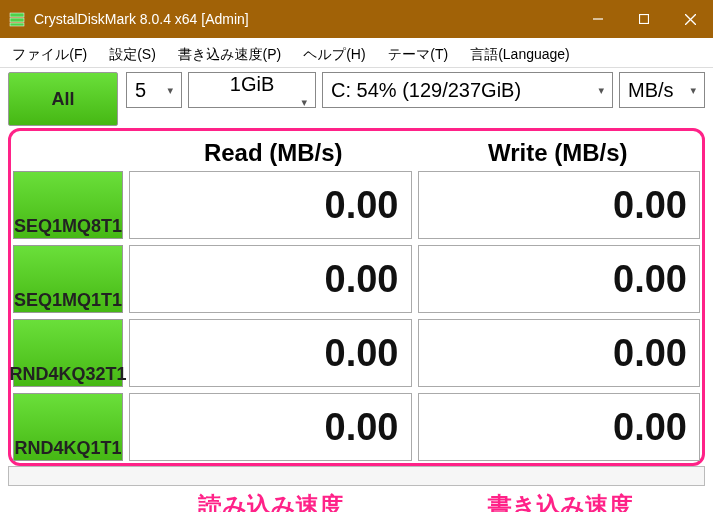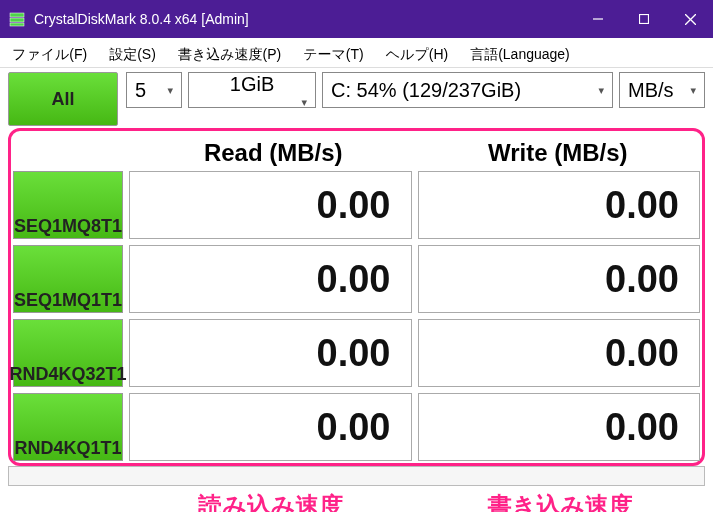--- a/index.html
+++ b/index.html
@@ -4,21 +4,21 @@
 <style>
   * { box-sizing: border-box; margin: 0; padding: 0; }
   body {
     font-family: "Meiryo", "Yu Gothic", "MS Gothic", sans-serif;
     width: 713px; height: 512px;
     background: #fff;
     overflow: hidden;
   }
   .titlebar {
     height: 38px;
-    background: #4c1d95;
+    background: #a16207;
     display: flex; align-items: center;
     color: #fff; font-size: 14px;
     padding-left: 8px;
   }
   .titlebar .icon {
     width: 18px; height: 18px;
     margin-right: 8px;
     display: inline-flex; align-items: center; justify-content: center;
   }
   .titlebar .title { flex: 1; }
@@ -100,21 +100,21 @@
     display: flex; flex-direction: row;
     align-items: flex-end; justify-content: center;
     font-size: 18px; font-weight: bold; color: #222;
     line-height: 1.2;
   }
   .valcell {
     flex: 1; height: 68px;
     border: 1px solid #aaa;
     display: flex; align-items: center; justify-content: flex-end;
     font-size: 38px; font-weight: bold; color: #111;
-    padding-right: 20px;
+    padding-right: 12px;
     background: #fff;
   }
   .resultwrap {
     display: flex; gap: 6px; flex: 1;
   }
   .footer {
     display: flex;
     margin: 2px 8px 0 8px;
   }
   .footer .spacer { width: 118px; }
@@ -159,22 +159,22 @@
         <line x1="0" y1="0" x2="11" y2="11" stroke="#fff" stroke-width="1.3"></line>
         <line x1="11" y1="0" x2="0" y2="11" stroke="#fff" stroke-width="1.3"></line>
       </svg>
   </div>
 </div>
 
 <div class="menubar">
   <span class="mitem">ファイル(F)</span>
   <span class="mitem">設定(S)</span>
   <span class="mitem">書き込み速度(P)</span>
+  <span class="mitem">ヘルプ(H)</span>
   <span class="mitem">テーマ(T)</span>
-  <span class="mitem">ヘルプ(H)</span>
   <span class="mitem">言語(Language)</span>
 </div>
 
 <div class="toolbar">
   <div class="all-btn">
     <span>All</span>
   </div>
   <div class="selectors">
     <div class="sel count">
       <span>5</span>

